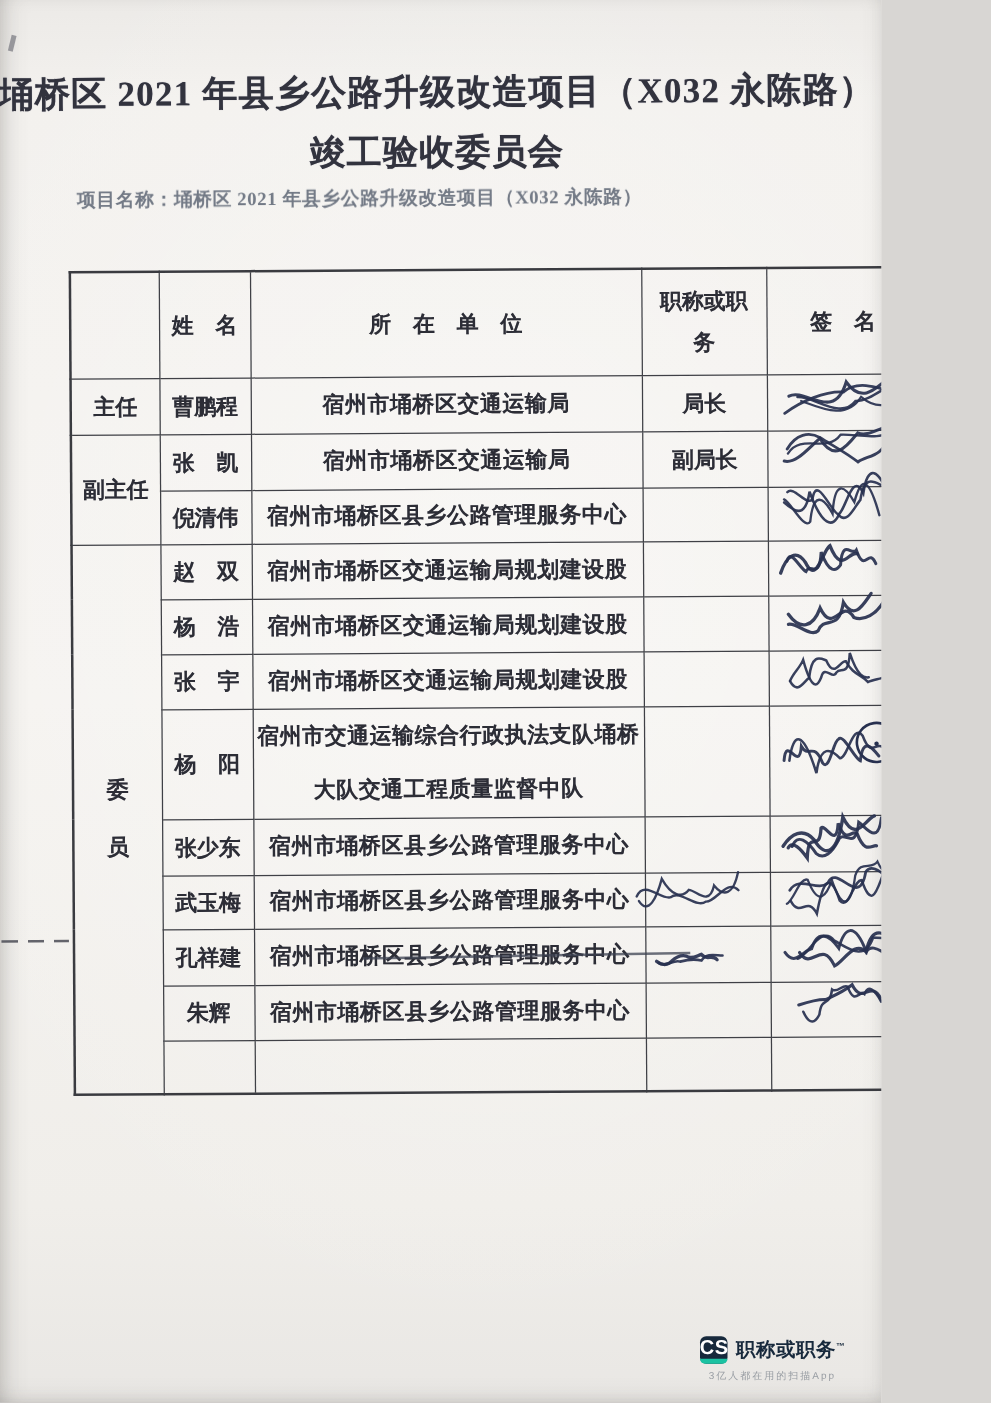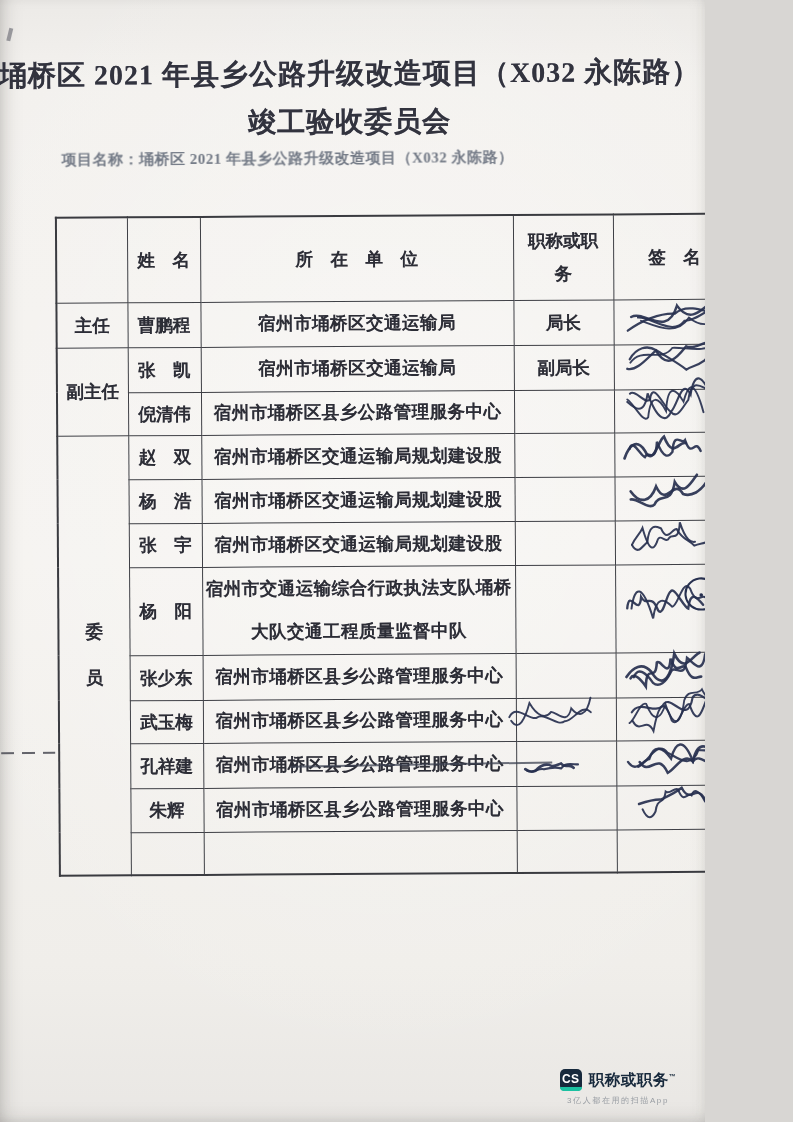--- a/index.html
+++ b/index.html
@@ -57,21 +57,21 @@
   
   .corner-mark{position:absolute;left:11px;top:26px;width:4px;height:13px;background:#83838a;opacity:.8;transform:rotate(14deg);}
   .fold-dash{position:absolute;height:2.4px;opacity:.85;
     background:repeating-linear-gradient(90deg,#4a4b54 0 13px,transparent 13px 21px);}
   .fold-dash.left{left:0;top:750px;width:54px;}
   .fold-dash.right{left:736px;top:744px;width:50px;opacity:.5;}
   
   .watermark{position:absolute;right:12px;bottom:16px;width:150px;text-align:center;}
   .wm-row{display:flex;align-items:center;justify-content:center;gap:7px;}
   .wm-badge{position:relative;width:22px;height:22px;border-radius:5px;background:#17293c;
-    color:#fff;font-weight:700;font-size:12px;line-height:20px;text-align:center;letter-spacing:.5px;}
+    color:#fff;font-weight:700;font-size:16px;line-height:20px;text-align:center;letter-spacing:.5px;}
   .wm-badge::after{content:"";position:absolute;left:0;right:0;bottom:0;height:4px;border-radius:0 0 5px 5px;background:#1bc2a2;}
   .wm-brand{font-size:15.5px;font-weight:700;color:#17293c;letter-spacing:.5px;white-space:nowrap;}
   .wm-tm{font-size:7px;vertical-align:super;color:#17293c;}
   .wm-tagline{margin-top:4px;font-size:8px;color:#989da3;letter-spacing:1.6px;white-space:nowrap;}
 </style>
 </head>
 <body>
 
 <div class="page">
   <div class="sheet">

